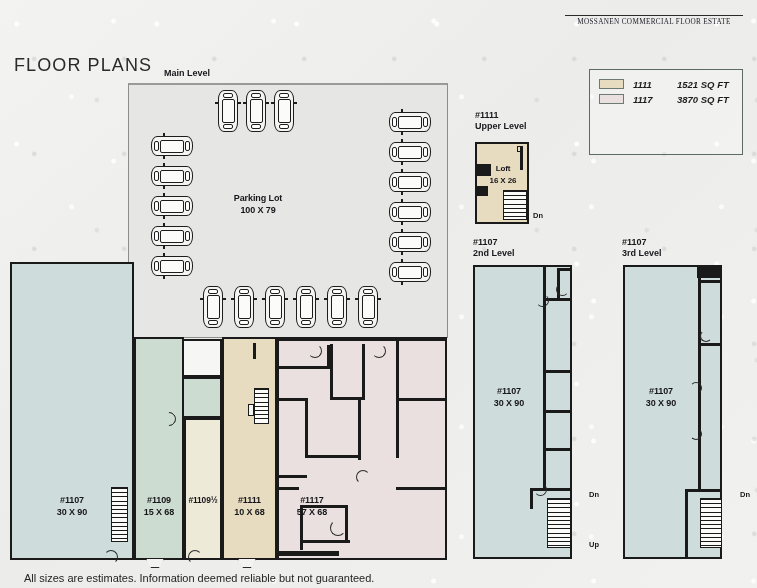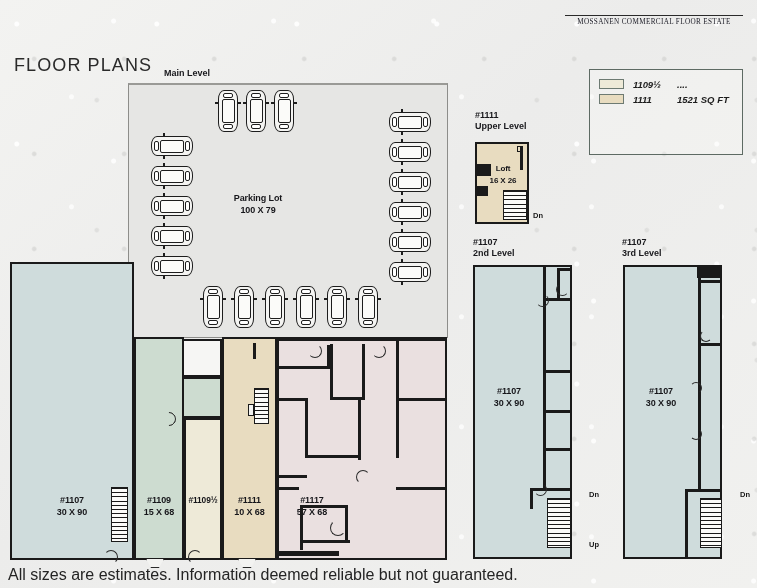--- a/index.html
+++ b/index.html
@@ -131,44 +131,44 @@
     border: 1.4px solid #2a2a2a; border-top: none;
     background: #f3f3f1;
     clip-path: polygon(0 0, 100% 0, 72% 100%, 28% 100%);
   }
 
   
   .sideplan { position: absolute; border: 2px solid #1a1a1a; background: #cfdcdc; }
 
   
   #footer {
-    left: 8px; bottom: 4px;
-    font-size: 16px; color: #242424;
+    left: 24px; bottom: 4px;
+    font-size: 11px; color: #242424;
   }
 </style>
 </head>
 <body>
 
 <div class="abs" id="page-title">FLOOR PLANS</div>
 
 <div class="abs" id="brand">
   <div id="brand-rule"></div>
   <div id="brand-sub">MOSSANEN COMMERCIAL FLOOR ESTATE</div>
 </div>
 
 <div class="abs" id="legend">
-  <div class="legend-row">
-    <span class="legend-swatch" style="background:#eeead8"></span>
-    <span class="legend-id">1109½</span>
-    <span class="legend-area">....</span>
-  </div>
   <div class="legend-row">
     <span class="legend-swatch" style="background:#e8dcc0"></span>
     <span class="legend-id">1111</span>
     <span class="legend-area">1521 SQ FT</span>
+  </div>
+  <div class="legend-row">
+    <span class="legend-swatch" style="background:#eae0e0"></span>
+    <span class="legend-id">1117</span>
+    <span class="legend-area">3870 SQ FT</span>
   </div>
 </div>
 
 <div class="abs plan-label" style="left:128px; top:68px;margin-left:36px;">Main Level</div>
 
 <div class="abs" id="parking-lot"></div>
 
 <div class="car v abs" style="left:218px; top:90px;">
     <div class="body"></div>
     <div class="roof"></div>

